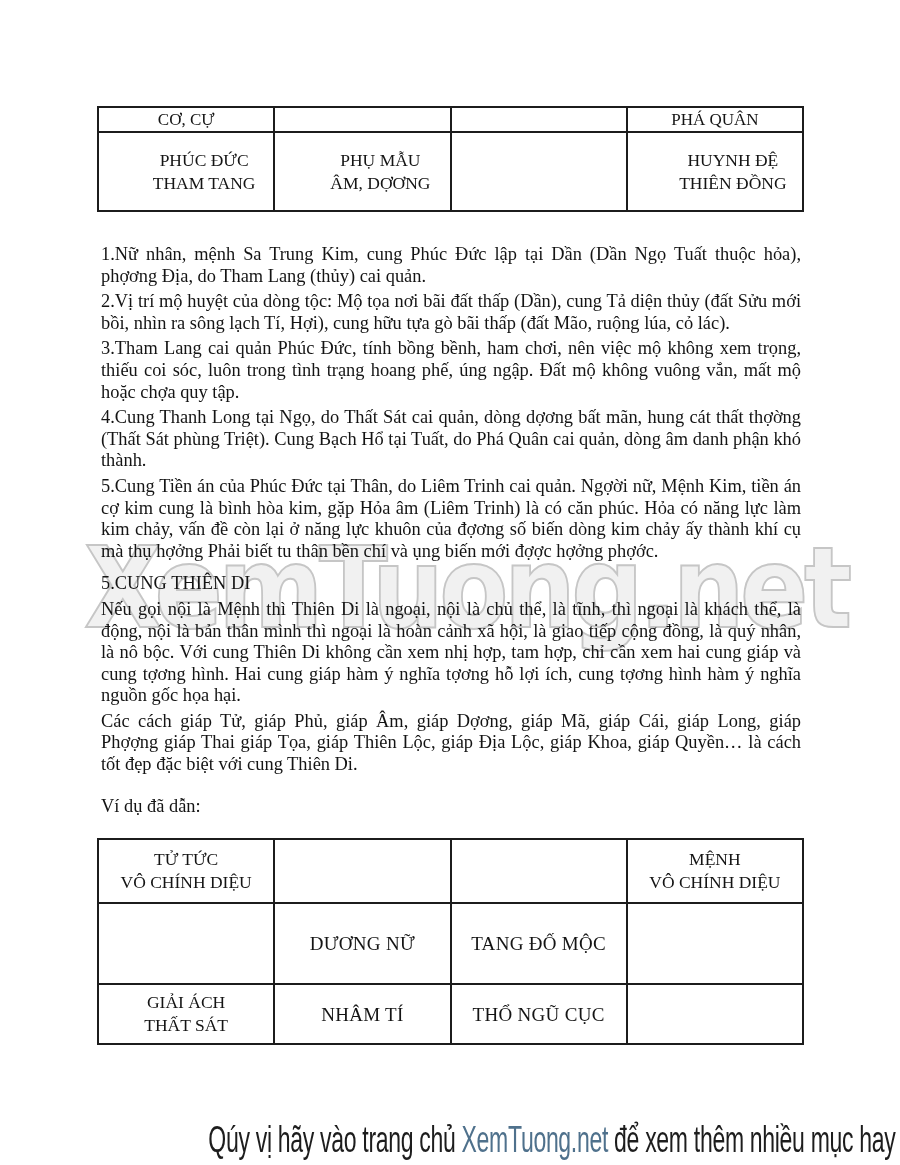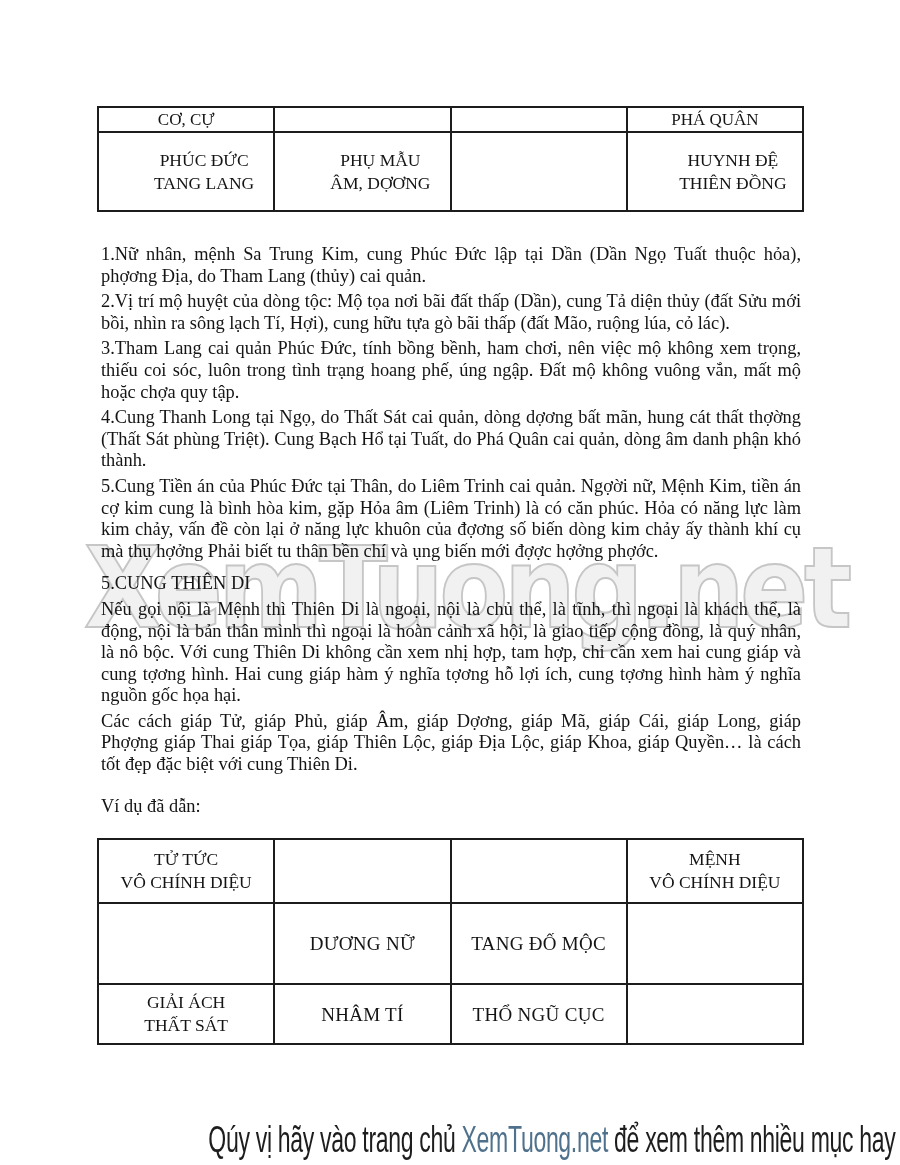--- a/index.html
+++ b/index.html
@@ -66,21 +66,21 @@
       </td>
       <td></td>
       <td></td>
       <td>
         <span class="cell-line">PHÁ QUÂN</span>
       </td>
     </tr>
     <tr class="r2">
       <td>
         <span class="cell-line">PHÚC ĐỨC</span>
-        <span class="cell-line">TANG LANG</span>
+        <span class="cell-line">THAM TANG</span>
       </td>
       <td>
         <span class="cell-line">PHỤ MẪU</span>
         <span class="cell-line">ÂM, DỢƠNG</span>
       </td>
       <td></td>
       <td>
         <span class="cell-line">HUYNH ĐỆ</span>
         <span class="cell-line">THIÊN ĐỒNG</span>
       </td>

